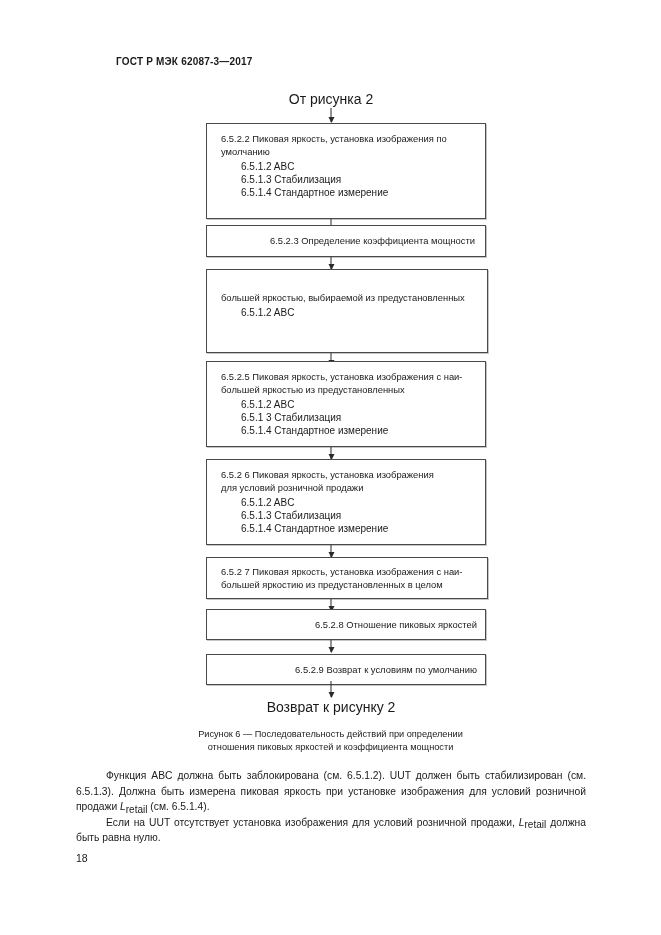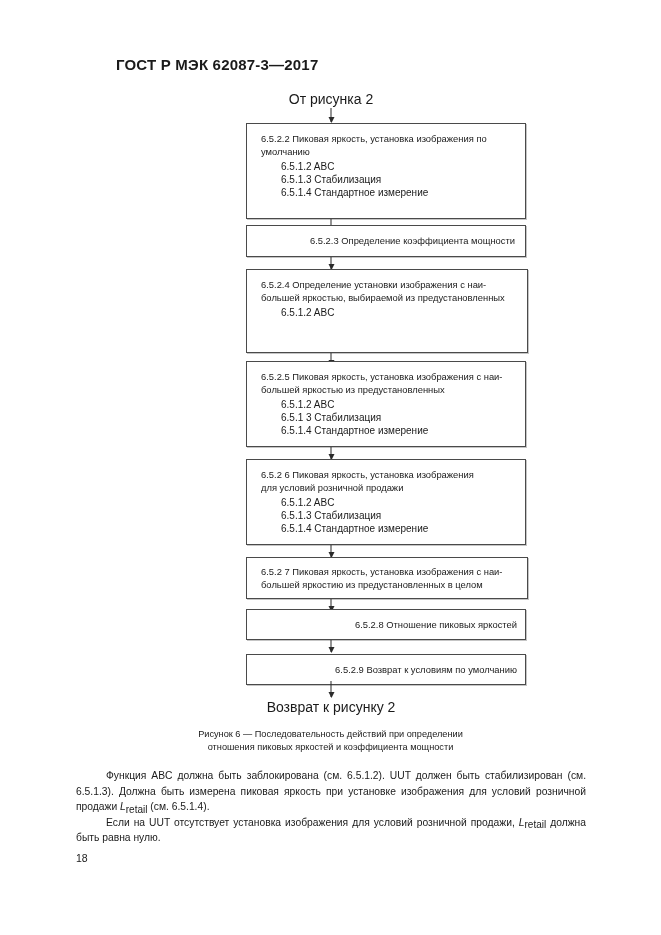--- a/index.html
+++ b/index.html
@@ -21,21 +21,21 @@
     position: absolute;
     inset: 0;
     background: #ffffff;
   }
 
   
   .doc-header {
     position: absolute;
     left: 76px;
     top: 56px;
-    font-size: 15px;
+    font-size: 10px;
     font-weight: bold;
     letter-spacing: 0.2px;
     white-space: nowrap;
     padding-left: 40px;
   }
 
   
   .flow {
     position: absolute;
     left: 0;
@@ -70,21 +70,20 @@
     border-right: 3.5px solid transparent;
     border-top: 6px solid #2b2b2b;
   }
 
   .node {
     position: absolute;
     border: 1px solid #4a4a4a;
     background: #ffffff;
     box-sizing: border-box;
     box-shadow: 1px 1px 0 rgba(150,150,150,0.55);
-    margin-left: 40px;
   }
 
   .node-title {
     position: absolute;
     left: 14px;
     right: 8px;
     top: 9px;
     font-size: 9.4px;
     line-height: 12.6px;
     text-align: left;
@@ -184,21 +183,21 @@
     <div class="arrow" style="left:331px; top:219px; height:12px;"></div>
 
     <div class="node center" style="left:206px; top:225px; width:280px; height:32px;">
       <div class="node-title">6.5.2.3 Определение коэффициента мощности</div>
     </div>
 
     <div class="arrow" style="left:331px; top:257px; height:12px;"></div>
 
     <div class="node" style="left:206px; top:269px; width:282px; height:84px;">
       <div class="node-title">
-        <span>6.5.2.4 Определение установки изображения с наи-</span><br>
+        <br>
         <span>большей яркостью, выбираемой из предустановленных</span>
       </div>
       <div class="sub-list" style="top:37px;">
         <div>6.5.1.2 ABC</div>
       </div>
     </div>
 
     <div class="arrow" style="left:331px; top:353px; height:12px;"></div>
 
     <div class="node" style="left:206px; top:361px; width:280px; height:86px;">

